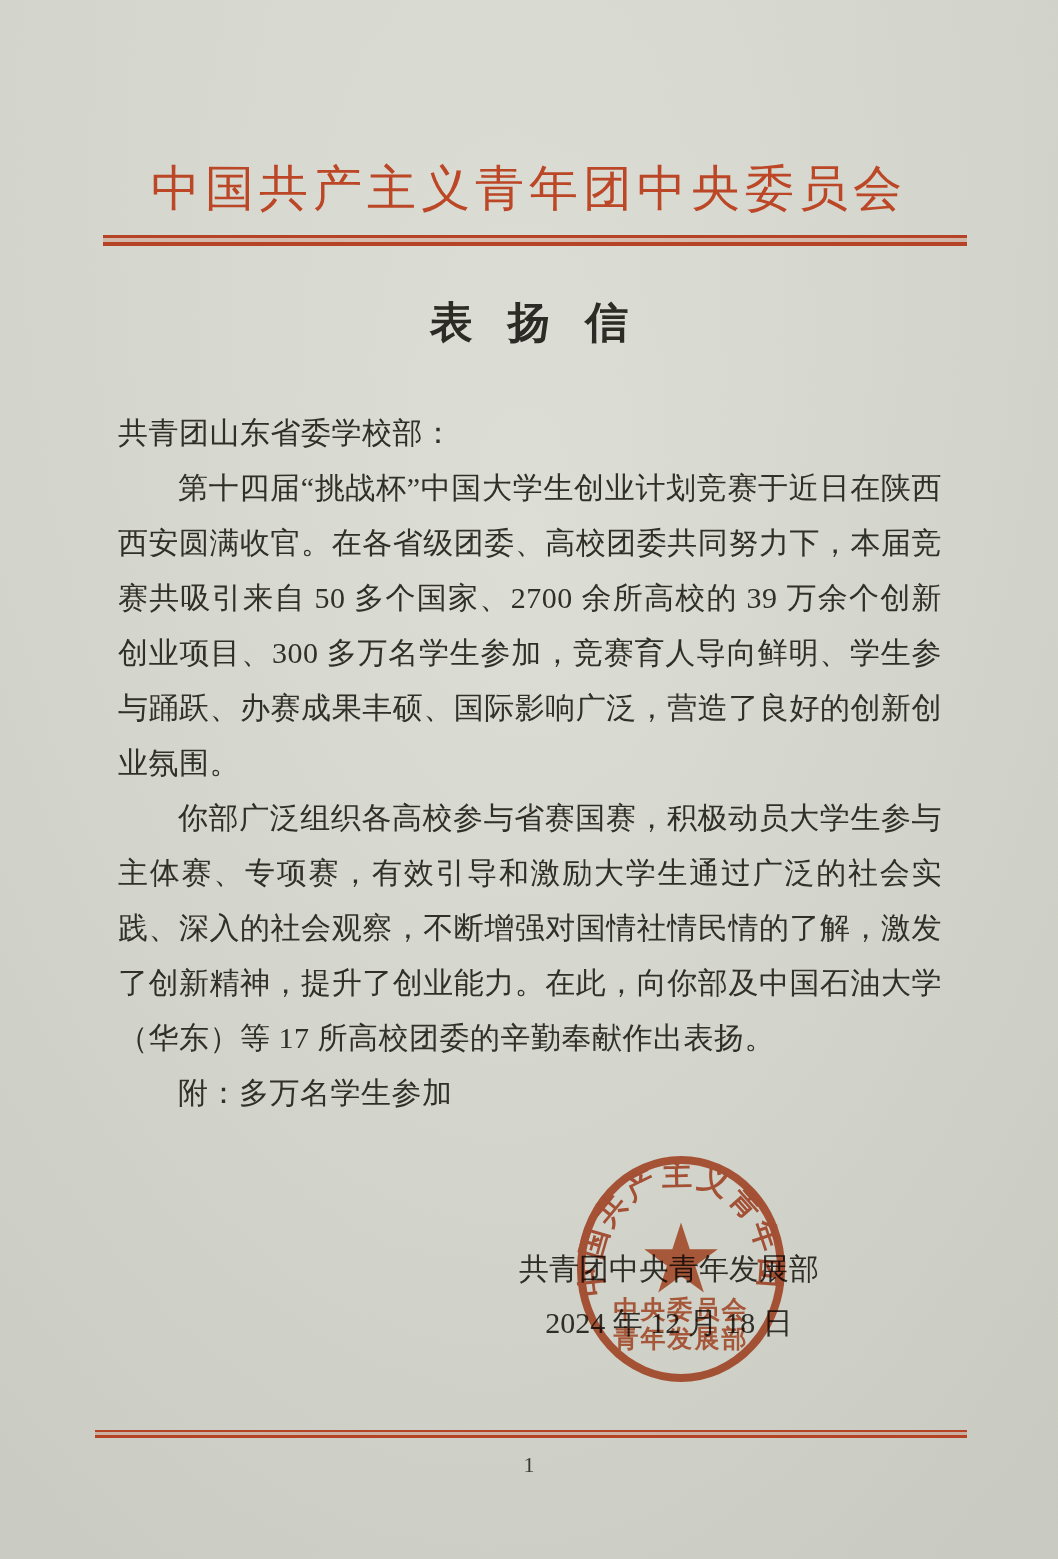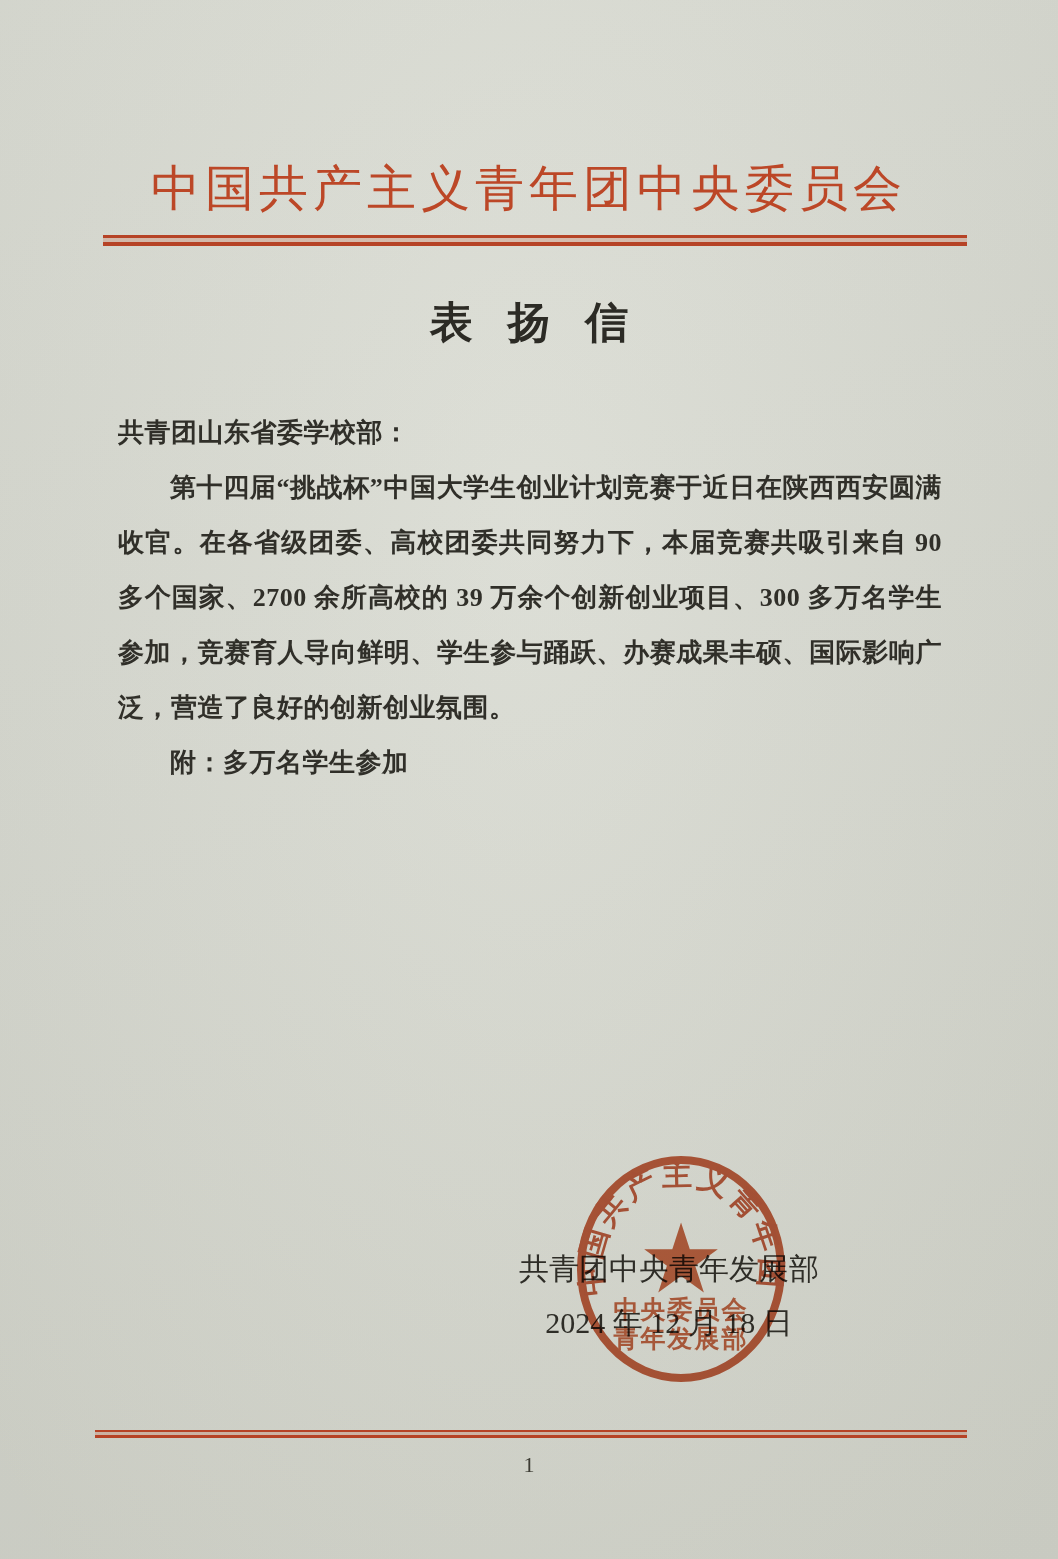--- a/index.html
+++ b/index.html
@@ -34,25 +34,24 @@
   .doc-title{
     position:absolute;top:294px;left:0;width:100%;
     text-align:center;
     font-size:43px;font-weight:600;
     letter-spacing:0.28em;
     color:#2c2b25;
     text-indent:0.28em;
   }
   .body-text{
     position:absolute;top:405px;left:118px;width:824px;
-    font-size:26px;line-height:55px;
+    font-size:30px;line-height:55px;
     text-align:justify;
     letter-spacing:0.5px;
     color:#302f29;
-    font-weight:bold;
   }
   .body-text p{margin:0;}
   .body-text p.indent{text-indent:2em;}
   .signature-block{
     position:absolute;top:1242px;left:504px;width:330px;
     text-align:center;
     font-size:30px;line-height:54px;
     color:#2e2d27;
     white-space:nowrap;
   }
@@ -74,21 +73,22 @@
 <div class="page">
 
   <div class="letterhead">中国共产主义青年团中央委员会</div>
 
   <div class="rule rule-top"></div>
 
   <div class="doc-title">表 扬 信</div>
 
   <div class="body-text">
     <p>共青团山东省委学校部：</p>
-    <p class="indent">第十四届“挑战杯”中国大学生创业计划竞赛于近日在陕西西安圆满收官。在各省级团委、高校团委共同努力下，本届竞赛共吸引来自 90 多个国家、2700 余所高校的 39 万余个创新创业项目、300 多万名学生参加，竞赛育人导向鲜明、学生参与踊跃、办赛成果丰硕、国际影响广泛，营造了良好的创新创业氛围。</p>
+    <p class="indent">第十四届“挑战杯”中国大学生创业计划竞赛于近日在陕西西安圆满收官。在各省级团委、高校团委共同努力下，本届竞赛共吸引来自 50 多个国家、2700 余所高校的 39 万余个创新创业项目、300 多万名学生参加，竞赛育人导向鲜明、学生参与踊跃、办赛成果丰硕、国际影响广泛，营造了良好的创新创业氛围。</p>
+    <p class="indent">你部广泛组织各高校参与省赛国赛，积极动员大学生参与主体赛、专项赛，有效引导和激励大学生通过广泛的社会实践、深入的社会观察，不断增强对国情社情民情的了解，激发了创新精神，提升了创业能力。在此，向你部及中国石油大学（华东）等 17 所高校团委的辛勤奉献作出表扬。</p>
     <p class="indent">附：多万名学生参加</p>
   </div>
 
   <div class="signature-block">
     <div>共青团中央青年发展部</div>
     <div>2024 年 12 月 18 日</div>
   </div>
 
   <svg class="seal" viewBox="0 0 218 238">
     <ellipse cx="109" cy="119" rx="100" ry="109" fill="none" stroke="#c24c28" stroke-width="8"></ellipse>

